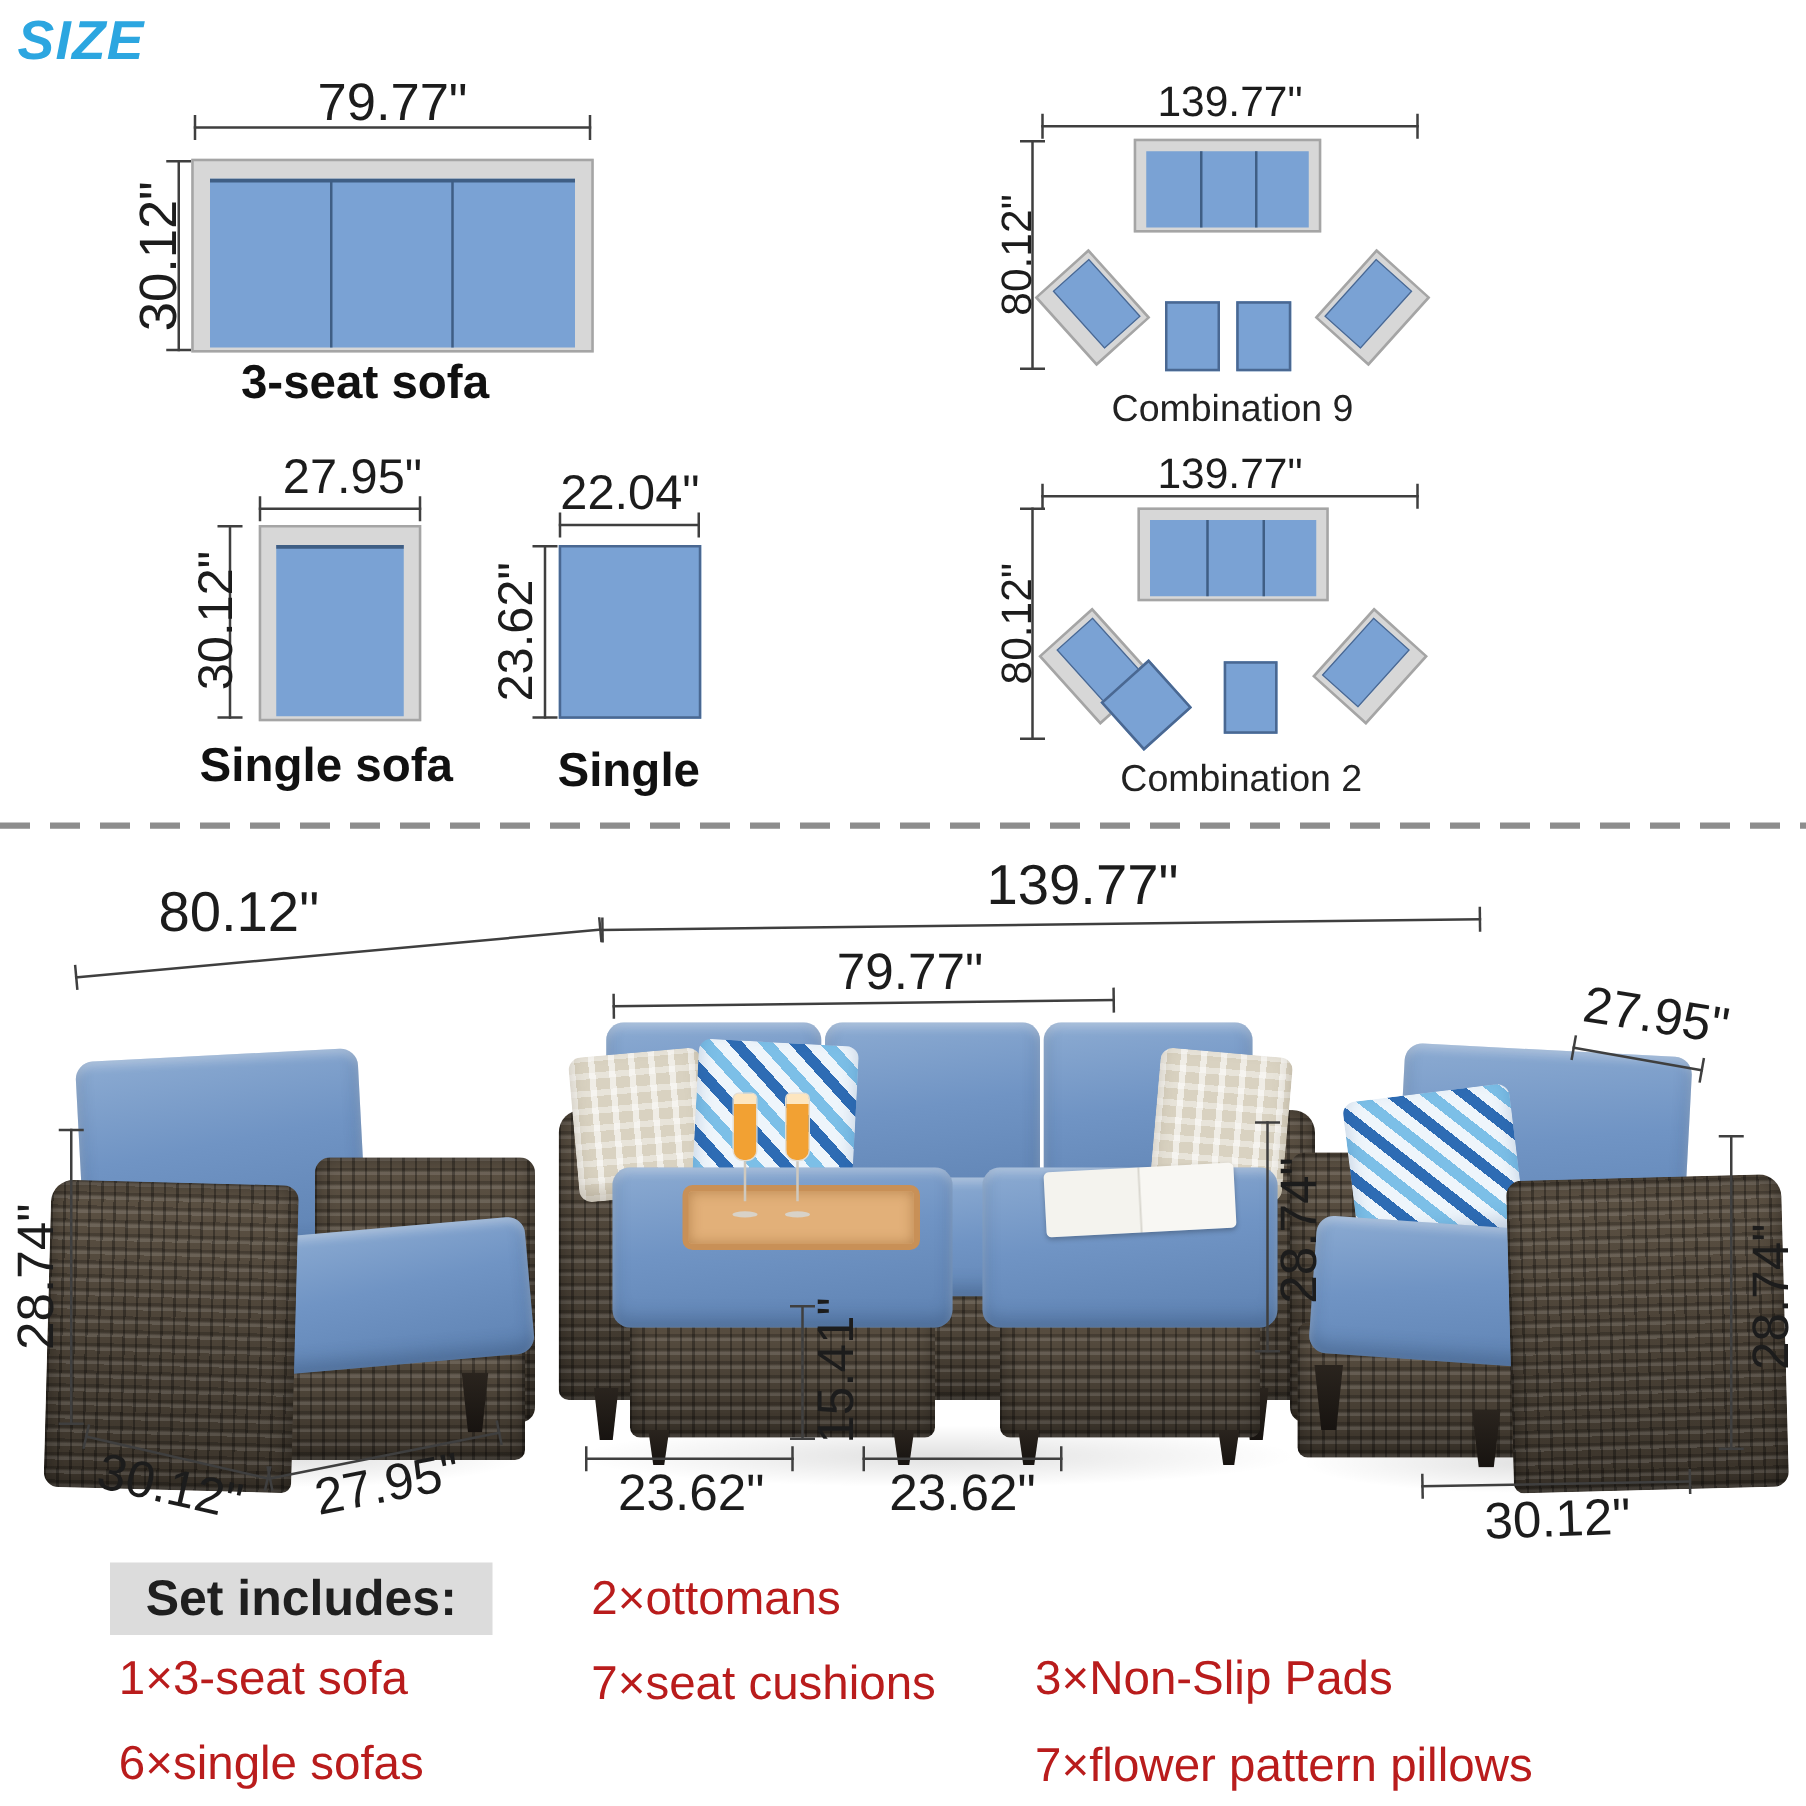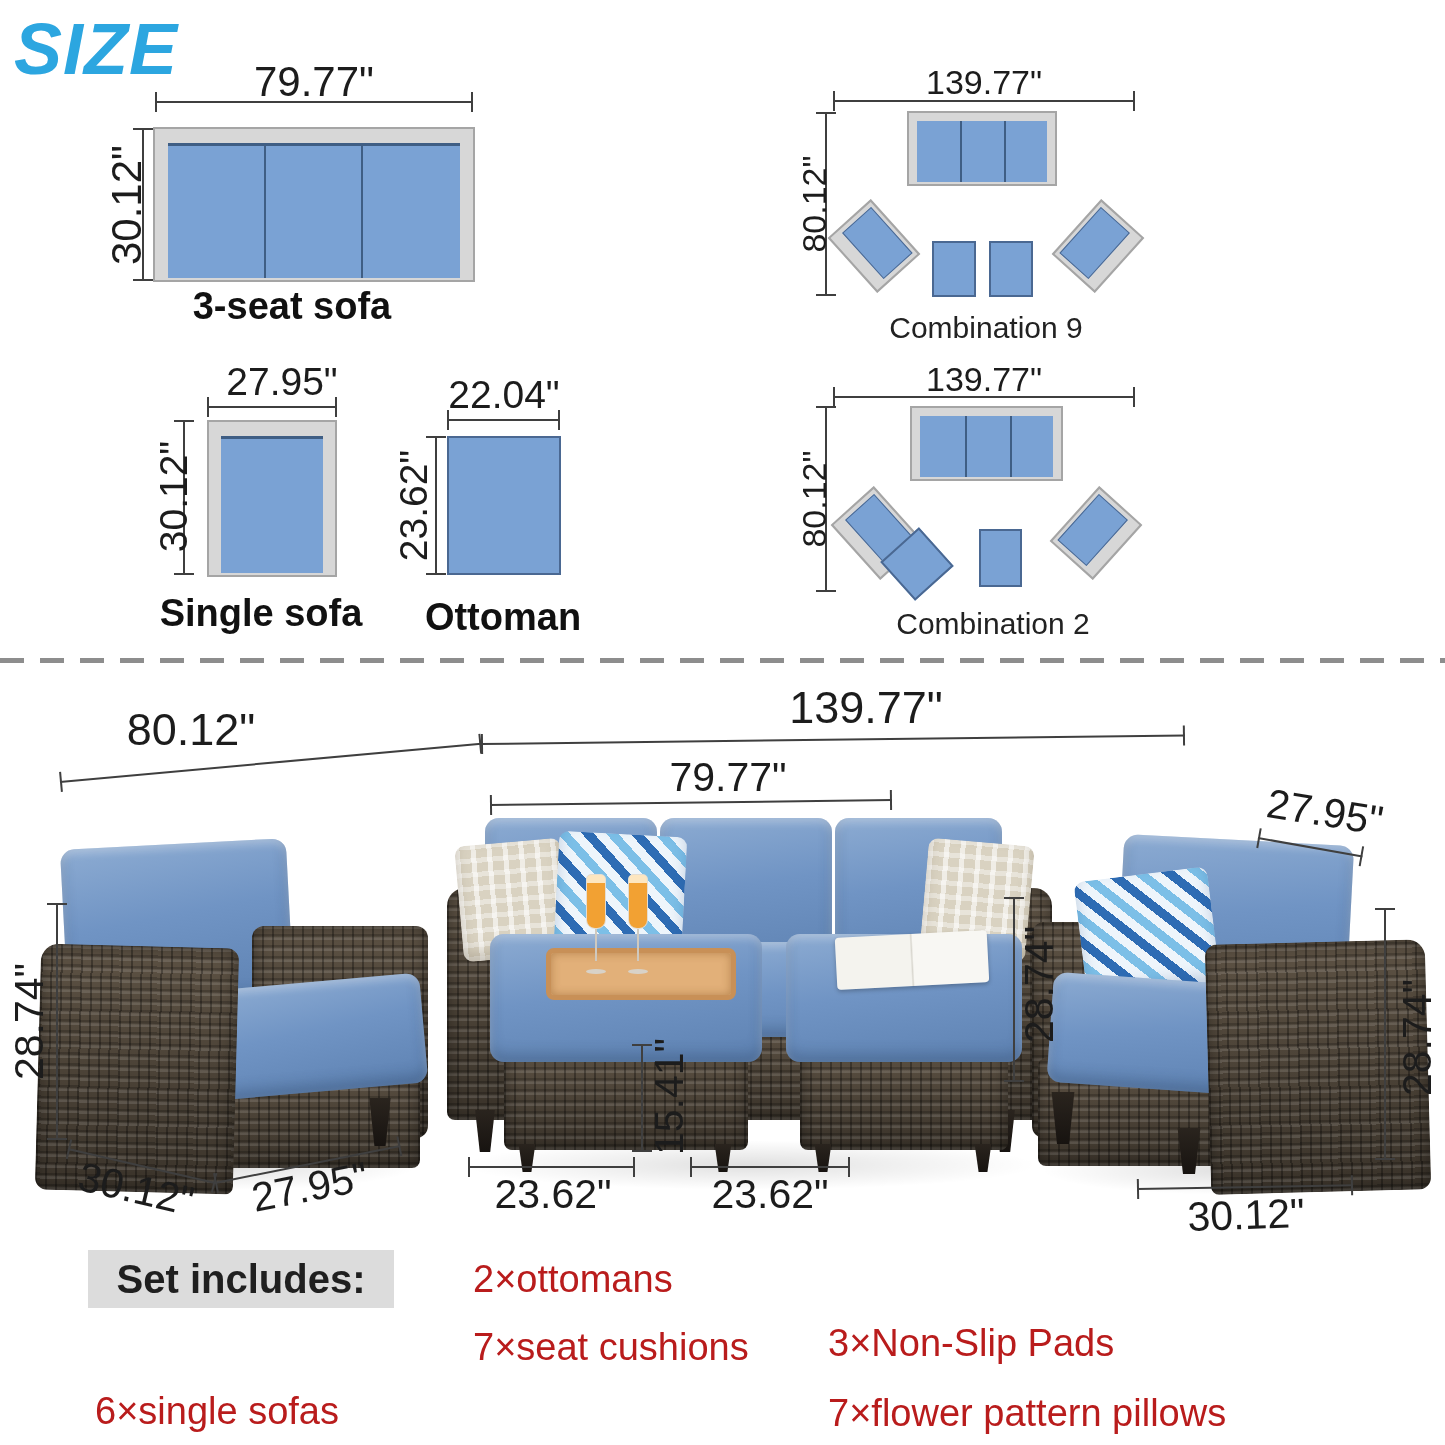--- a/index.html
+++ b/index.html
@@ -17,21 +17,21 @@
   
   .frame{position:absolute;background:#d7d7d7;border:2px solid #a5a5a5}
   .bluefill{position:absolute;background:#7aa2d4}
   .navytop{border-top:3px solid #3f5e84}
   .fsep{position:absolute;width:2px;background:#3f5e84}
   .totto{position:absolute;background:#7aa2d4;border:2px solid #4a6892}
   .tchair{position:absolute;background:#d7d7d7;border:2px solid #a5a5a5}
   .tchair>.seat{position:absolute;background:#7aa2d4;border:1px solid #4a6892}
   .label-bold{position:absolute;font-weight:bold;font-size:38px;width:300px;text-align:center;white-space:nowrap;color:#111}
   .label-reg{position:absolute;font-size:30px;width:300px;text-align:center;white-space:nowrap;color:#222}
-  .size-title{position:absolute;left:14px;top:8px;font-size:72px;font-weight:bold;font-style:italic;color:#2ca6e0;letter-spacing:1px}
+  .size-title{position:absolute;left:14px;top:8px;font-size:44px;font-weight:bold;font-style:italic;color:#2ca6e0;letter-spacing:1px}
   .divider{position:absolute;left:0;top:658px;width:1445px;height:5px;background:repeating-linear-gradient(90deg,#8d8d8d 0 24px,rgba(0,0,0,0) 24px 40px)}
   
   .wicker{position:absolute;background-color:#483e34;
     background-image:repeating-linear-gradient(90deg,rgba(0,0,0,.30) 0 2px,rgba(0,0,0,0) 2px 10px),
       repeating-linear-gradient(0deg,rgba(255,255,255,.12) 0 2px,rgba(0,0,0,.20) 4px 6px,rgba(0,0,0,0) 6px 11px),
       linear-gradient(180deg,#5d5244,#3a332a);
     box-shadow:inset 0 0 18px rgba(0,0,0,.45);border-radius:12px}
   .bluecush{position:absolute;background:linear-gradient(172deg,#8cabd2 0%,#7094c4 45%,#5e82b2 100%);
     border-radius:14px;box-shadow:inset 0 -8px 14px rgba(30,50,80,.28),inset 0 4px 8px rgba(255,255,255,.35)}
   .leg{position:absolute;background:linear-gradient(180deg,#2a241e,#171310);clip-path:polygon(12% 0,88% 0,70% 100%,30% 100%)}
@@ -97,21 +97,21 @@
       <span class="tkv le"></span>
       <span class="tkv ri"></span>
     </div>
   <div class="dimtext" style="left:404px;top:373px;font-size:39px">22.04"</div>
   <div class="dline v" style="left:435px;top:436px;height:139px">
       <span class="tkh to"></span>
       <span class="tkh bo"></span>
     </div>
   <div class="dimtext rot90" style="left:311px;top:486px;font-size:39px;height:39px">23.62"</div>
   <div class="totto" style="left:447px;top:436px;width:114px;height:139px"></div>
-  <div class="label-bold" style="left:353px;top:596px">Ottoman</div>
+  <div class="label-bold" style="left:353px;top:596px">Single</div>
 
   <div class="dline h" style="left:833px;top:100px;width:302px">
       <span class="tkv le"></span>
       <span class="tkv ri"></span>
     </div>
   <div class="dimtext" style="left:884px;top:63px;font-size:34px">139.77"</div>
   <div class="dline v" style="left:825px;top:112px;height:184px">
       <span class="tkh to"></span>
       <span class="tkh bo"></span>
     </div>
@@ -289,19 +289,20 @@
     </div>
   <div class="dimtext" style="left:36px;top:1166px;font-size:41px;transform:rotate(13deg)">30.12"</div>
 
   <div class="dline h" style="left:215px;top:1182px;width:189px;transform:rotate(-11.3deg)">
       <span class="tkv le"></span>
       <span class="tkv ri"></span>
     </div>
   <div class="dimtext" style="left:210px;top:1164px;font-size:41px;transform:rotate(-11deg)">27.95"</div>
 
   <div class="heading-box" style="left:88px;top:1250px;width:306px;height:58px">Set includes:</div>
+  <div class="list-item" style="left:95px;top:1322px">1×3-seat sofa</div>
   <div class="list-item" style="left:95px;top:1390px">6×single sofas</div>
   <div class="list-item" style="left:473px;top:1258px">2×ottomans</div>
   <div class="list-item" style="left:473px;top:1326px">7×seat cushions</div>
   <div class="list-item" style="left:828px;top:1322px">3×Non-Slip Pads</div>
   <div class="list-item" style="left:828px;top:1392px">7×flower pattern pillows</div>
 
 </div>
 
 </body></html>

